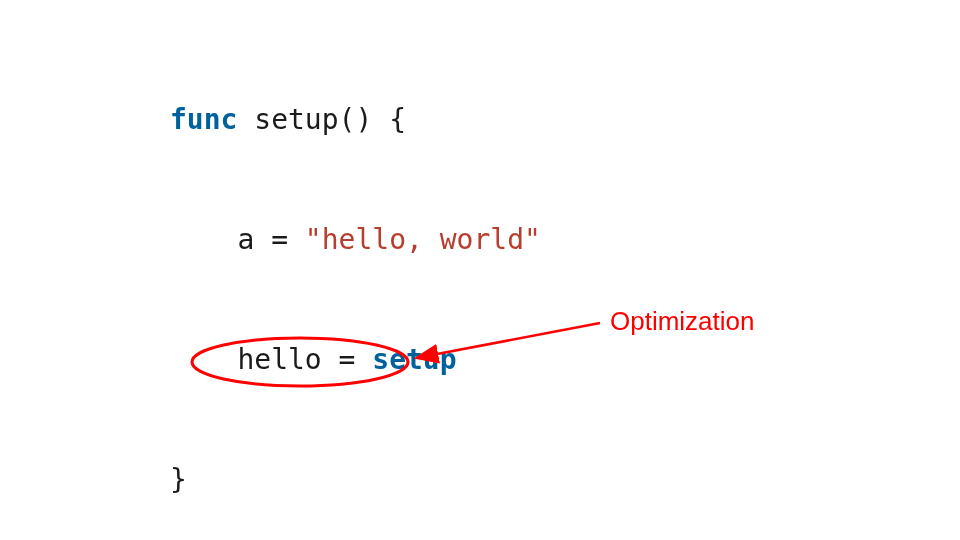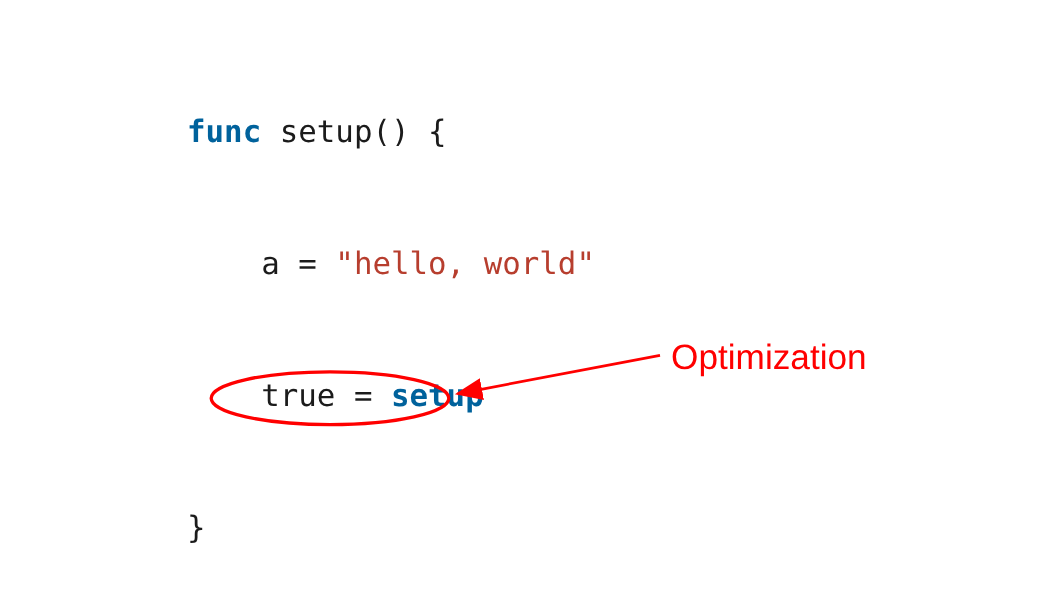--- a/index.html
+++ b/index.html
@@ -26,39 +26,39 @@
     white-space: pre;
   }
   .code .line { display: block; }
   .kw  { color: #00629c; font-weight: bold; }     
   .id  { color: #1b1b1b; }                         
   .str { color: #b73e2e; }                      
   .annotation {
     position: absolute;
     color: #ff0000;
     font-family: "Segoe UI", "Helvetica Neue", Arial, sans-serif;
-    font-size: 32px;
+    font-size: 26px;
   }
   svg.overlay {
     position: absolute;
     left: 0; top: 0;
     width: 960px;
     height: 540px;
     pointer-events: none;
   }
 </style>
 </head>
 <body>
 
 <div class="stage">
 
   <div class="code">
     <span class="line"><span class="kw">func</span><span class="id"> setup() {</span></span>
     <span class="line"><span class="id">    a = </span><span class="str">"hello, world"</span></span>
-    <span class="line"><span class="id">    true = </span><span class="kw">setup</span></span>
+    <span class="line"><span class="id">    hello = </span><span class="kw">setup</span></span>
     <span class="line id">}</span>
     <span class="line id"></span>
     
     <span class="line id"></span>
     
     
     
     
     
     

